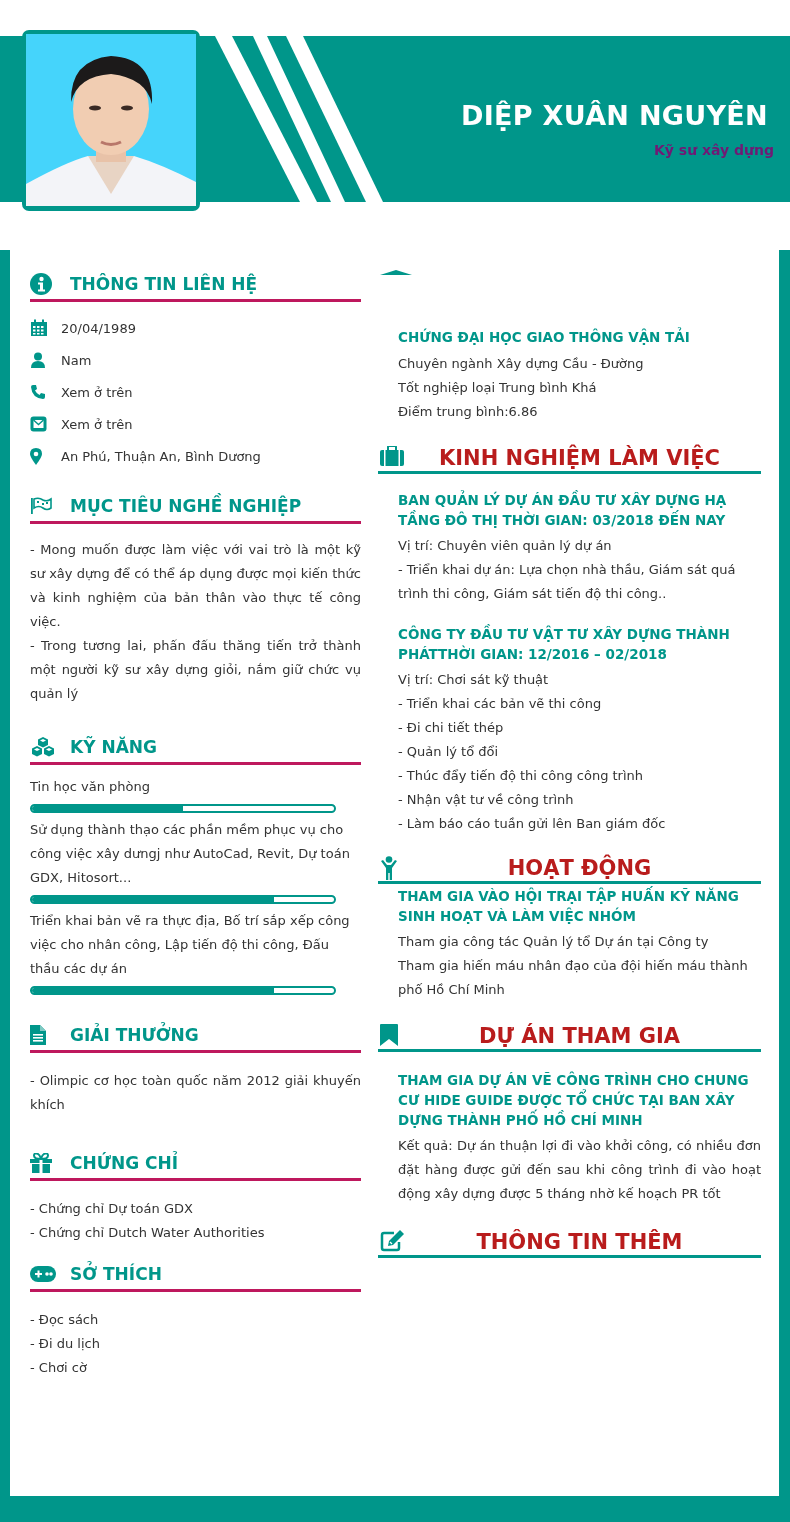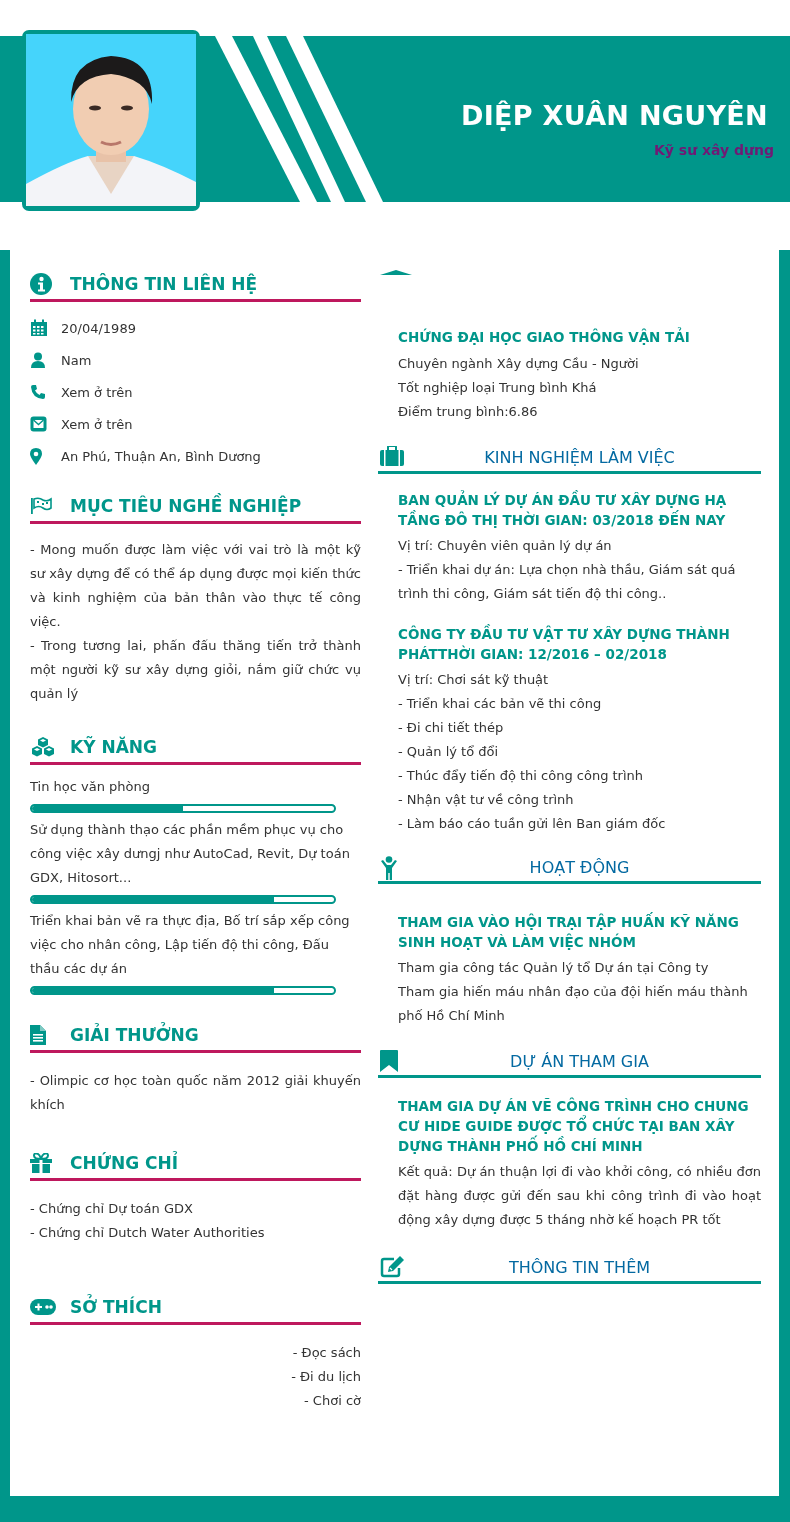--- a/index.html
+++ b/index.html
@@ -32,21 +32,21 @@
   .para { font-size: 13px; line-height: 24px; color: #333; text-align: justify; }
   .skill-label { font-size: 13px; line-height: 24px; color: #333; }
   .skill-bar { height: 9px; border: 2px solid #00968a; border-radius: 5px; background: #ffffff; overflow: hidden; margin: 5px 0 5px 0; width: 306px; }
   .skill-fill { height: 100%; background: #00968a; }
   .list-line { font-size: 13px; line-height: 24px; color: #333; }
 
   
   .right-col { position: absolute; left: 378px; top: 322px; width: 383px; }
   .r-head { display: flex; align-items: center; height: 30px; border-bottom: 3px solid #00968a; position: relative; }
   .r-head .ico { position: absolute; left: 2px; top: 2px; color: #00968a; }
-  .r-head .lbl { width: 100%; text-align: center; color: #0369a1; font-weight: normal; font-size: 16px; padding-left: 20px; }
+  .r-head .lbl { width: 100%; text-align: center; color: #b91c1c; font-weight: bold; font-size: 21px; padding-left: 20px; }
   .item-title { color: #00968a; font-weight: bold; font-size: 13.5px; line-height: 20px; padding-left: 20px; }
   .item-line { font-size: 13px; line-height: 24px; color: #333; padding-left: 20px; }
   .item-line.tight { line-height: 14px; padding-bottom: 4px; padding-top: 4px; }
   .item-line.just { text-align: justify; }
 </style>
 </head>
 <body>
 
 <div class="header-band"></div>
 <svg class="stripes" width="790" height="166" viewBox="0 0 790 166">
@@ -235,21 +235,21 @@
           </svg>
       </span>
       <span class="lbl">CHỨNG CHỈ</span>
     </div>
     <div style="margin-top:16px;">
       <div class="list-line">- Chứng chỉ Dự toán GDX</div>
       <div class="list-line">- Chứng chỉ Dutch Water Authorities</div>
     </div>
   </section>
 
-  <section style="margin-top:48px;text-align:right;">
+  <section style="margin-top:15px;">
     <div class="sec-head">
       <span class="ico">
         <svg width="26" height="16" viewBox="0 0 26 16">
             <rect x="0" y="0" width="26" height="16" rx="8" fill="#00968a"></rect>
             <rect x="5" y="7" width="7" height="2" fill="#fff"></rect>
             <rect x="7.5" y="4.5" width="2" height="7" fill="#fff"></rect>
             <circle cx="17" cy="8" r="1.8" fill="#fff"></circle>
             <circle cx="21" cy="8" r="1.8" fill="#fff"></circle>
           </svg>
       </span>
@@ -260,21 +260,21 @@
       <div class="list-line">- Đi du lịch</div>
       <div class="list-line">- Chơi cờ</div>
     </div>
   </section>
 </div>
 
 <div class="right-col">
 
   <section>
     <div class="item-title" style="line-height:30px;">CHỨNG ĐẠI HỌC GIAO THÔNG VẬN TẢI</div>
-    <div class="item-line">Chuyên ngành Xây dựng Cầu - Người</div>
+    <div class="item-line">Chuyên ngành Xây dựng Cầu - Đường</div>
     <div class="item-line">Tốt nghiệp loại Trung bình Khá</div>
     <div class="item-line">Điểm trung bình:6.86</div>
   </section>
 
   <section style="margin-top:20px;">
     <div class="r-head">
       <span class="ico">
         <svg width="24" height="20" viewBox="0 0 24 20">
             <rect x="0" y="4" width="24" height="16" rx="2" fill="#00968a"></rect>
             <rect x="8" y="0" width="8" height="5" rx="1" fill="none" stroke="#00968a" stroke-width="2"></rect>
@@ -308,21 +308,21 @@
   <section style="margin-top:18px;">
     <div class="r-head">
       <span class="ico">
         <svg width="18" height="24" viewBox="0 0 18 24">
             <circle cx="9" cy="3.5" r="3.3" fill="#00968a"></circle>
             <path d="M1,5 L3,4 L7,9 L11,9 L15,4 L17,5 L12,12 L12,24 L9.7,24 L9.7,17 L8.3,17 L8.3,24 L6,24 L6,12 Z" fill="#00968a"></path>
           </svg>
       </span>
       <span class="lbl">HOẠT ĐỘNG</span>
     </div>
-    <div class="item-title" style="margin-top:28px;">THAM GIA VÀO HỘI TRẠI TẬP HUẤN KỸ NĂNG SINH HOẠT VÀ LÀM VIỆC NHÓM</div>
+    <div class="item-title" style="margin-top:2px;">THAM GIA VÀO HỘI TRẠI TẬP HUẤN KỸ NĂNG SINH HOẠT VÀ LÀM VIỆC NHÓM</div>
     <div style="margin-top:4px;">
       <div class="item-line">Tham gia công tác Quản lý tổ Dự án tại Công ty</div>
       <div class="item-line">Tham gia hiến máu nhân đạo của đội hiến máu thành phố Hồ Chí Minh</div>
     </div>
   </section>
 
   <section style="margin-top:20px;">
     <div class="r-head">
       <span class="ico">
         <svg width="18" height="22" viewBox="0 0 18 22">

